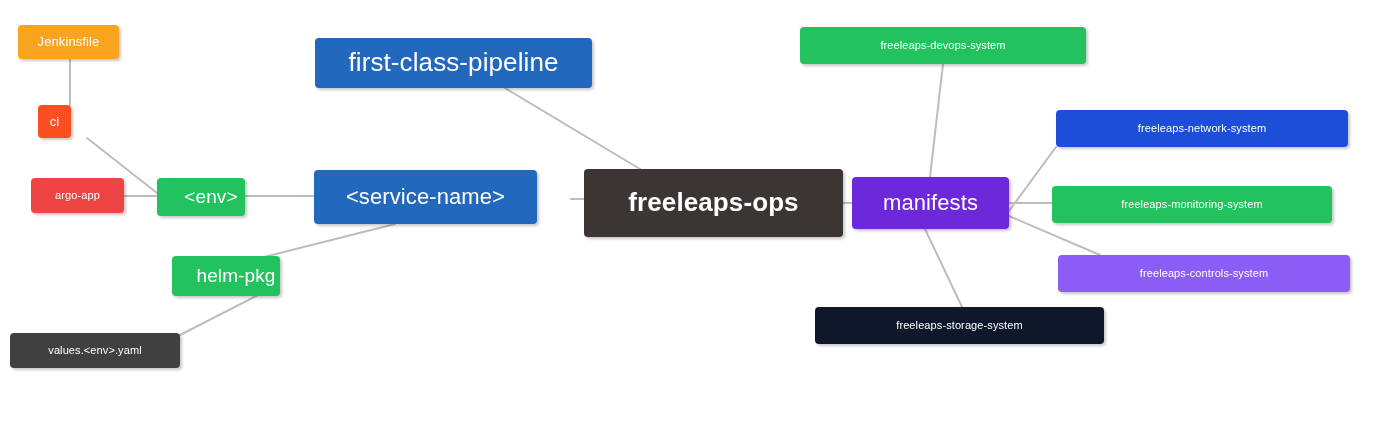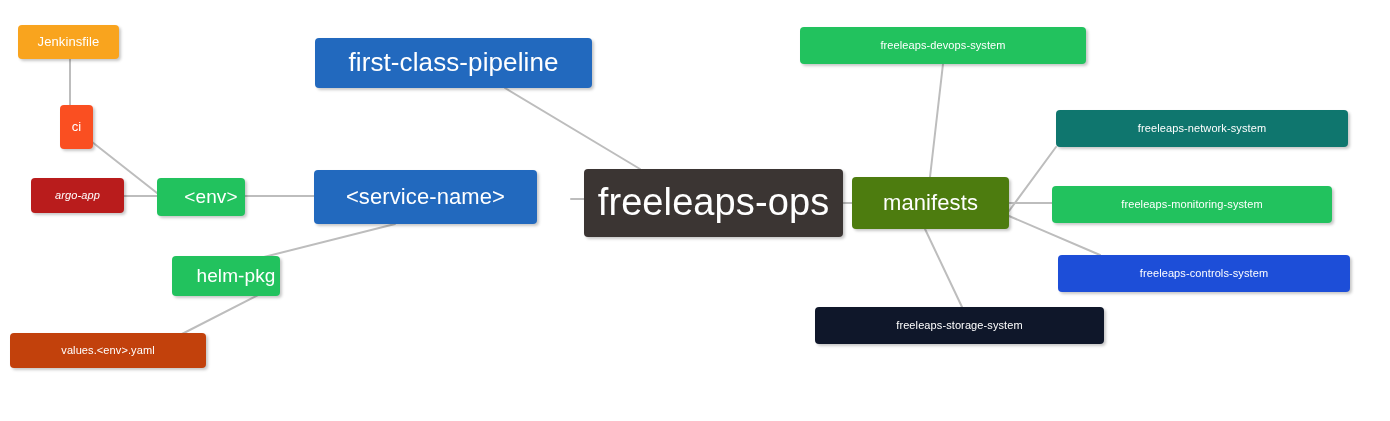--- a/index.html
+++ b/index.html
@@ -41,21 +41,21 @@
     box-shadow: 2px 2px 3px rgba(0,0,0,0.22);
     font-weight: 400;
     letter-spacing: 0.1px;
     z-index: 3;
   }
   .node-label {
     display: block;
     pointer-events: none;
   }
   
-  .lvl-root   { font-size: 38px; }
+  .lvl-root   { font-size: 26px; font-weight: bold; }
   .lvl-1      { font-size: 26px; }
   .lvl-2      { font-size: 22px; }
   .lvl-3      { font-size: 19px; padding-left: 20px; }
   .lvl-4      { font-size: 11px; }
   .lvl-5      { font-size: 13px; }
 </style>
 </head>
 <body>
 
 <div id="mindmap">
@@ -72,56 +72,56 @@
       <path d="M 930,177 L 943,64" stroke="#bdbdbd" stroke-width="2" fill="none" stroke-linecap="round"></path>
       <path d="M 1009,211 L 1056,147" stroke="#bdbdbd" stroke-width="2" fill="none" stroke-linecap="round"></path>
       <path d="M 1009,203 L 1052,203" stroke="#bdbdbd" stroke-width="2" fill="none" stroke-linecap="round"></path>
       <path d="M 1009,216 L 1100,255" stroke="#bdbdbd" stroke-width="2" fill="none" stroke-linecap="round"></path>
       <path d="M 925,229 L 962,307" stroke="#bdbdbd" stroke-width="2" fill="none" stroke-linecap="round"></path>
     </svg>
   <div id="node-layer">
       <div class="node lvl-5" style="left: 18px; top: 25px; width: 101px; height: 34px; background: rgb(249, 164, 30);">
         <span class="node-label">Jenkinsfile</span>
       </div>
-      <div class="node lvl-5" style="left: 60px; top: 105px; width: 33px; height: 44px; background: rgb(250, 79, 33);">
+      <div class="node lvl-5" style="left: 38px; top: 105px; width: 33px; height: 33px; background: rgb(250, 79, 33);">
         <span class="node-label">ci</span>
       </div>
-      <div class="node lvl-4" style="left: 31px; top: 178px; width: 93px; height: 35px; background: #b91c1c; font-style: italic;">
+      <div class="node lvl-4" style="left: 31px; top: 178px; width: 93px; height: 35px; background: #ef4444;">
         <span class="node-label">argo-app</span>
       </div>
       <div class="node lvl-3" style="left: 157px; top: 178px; width: 88px; height: 38px; background: rgb(34, 194, 94);">
         <span class="node-label">&lt;env&gt;</span>
       </div>
       <div class="node lvl-3" style="left: 152px; top: 256px; width: 108px; height: 40px; background: rgb(34, 194, 94); margin-left: 20px;">
         <span class="node-label">helm-pkg</span>
       </div>
-      <div class="node lvl-4" style="left: 10px; top: 333px; width: 196px; height: 35px; background: #c2410c;">
+      <div class="node lvl-4" style="left: 10px; top: 333px; width: 170px; height: 35px; background: #404040;">
         <span class="node-label">values.&lt;env&gt;.yaml</span>
       </div>
       <div class="node lvl-2" style="left: 314px; top: 170px; width: 223px; height: 54px; background: rgb(34, 105, 190);">
         <span class="node-label">&lt;service-name&gt;</span>
       </div>
       <div class="node lvl-1" style="left: 315px; top: 38px; width: 277px; height: 50px; background: rgb(34, 105, 190);">
         <span class="node-label">first-class-pipeline</span>
       </div>
       <div class="node lvl-root" style="left: 584px; top: 169px; width: 259px; height: 68px; background: rgb(59, 53, 51);">
         <span class="node-label">freeleaps-ops</span>
       </div>
-      <div class="node lvl-2" style="left: 852px; top: 177px; width: 157px; height: 52px; background: #4d7c0f;">
+      <div class="node lvl-2" style="left: 852px; top: 177px; width: 157px; height: 52px; background: #6d28d9;">
         <span class="node-label">manifests</span>
       </div>
       <div class="node lvl-4" style="left: 800px; top: 27px; width: 286px; height: 37px; background: rgb(34, 194, 94);">
         <span class="node-label">freeleaps-devops-system</span>
       </div>
-      <div class="node lvl-4" style="left: 1056px; top: 110px; width: 292px; height: 37px; background: #0f766e;">
+      <div class="node lvl-4" style="left: 1056px; top: 110px; width: 292px; height: 37px; background: #1d4ed8;">
         <span class="node-label">freeleaps-network-system</span>
       </div>
       <div class="node lvl-4" style="left: 1052px; top: 186px; width: 280px; height: 37px; background: rgb(34, 194, 94);">
         <span class="node-label">freeleaps-monitoring-system</span>
       </div>
-      <div class="node lvl-4" style="left: 1058px; top: 255px; width: 292px; height: 37px; background: #1d4ed8;">
+      <div class="node lvl-4" style="left: 1058px; top: 255px; width: 292px; height: 37px; background: #8b5cf6;">
         <span class="node-label">freeleaps-controls-system</span>
       </div>
       <div class="node lvl-4" style="left: 815px; top: 307px; width: 289px; height: 37px; background: #0f172a;">
         <span class="node-label">freeleaps-storage-system</span>
       </div>
     </div>
 </div>
 
 </body></html>

